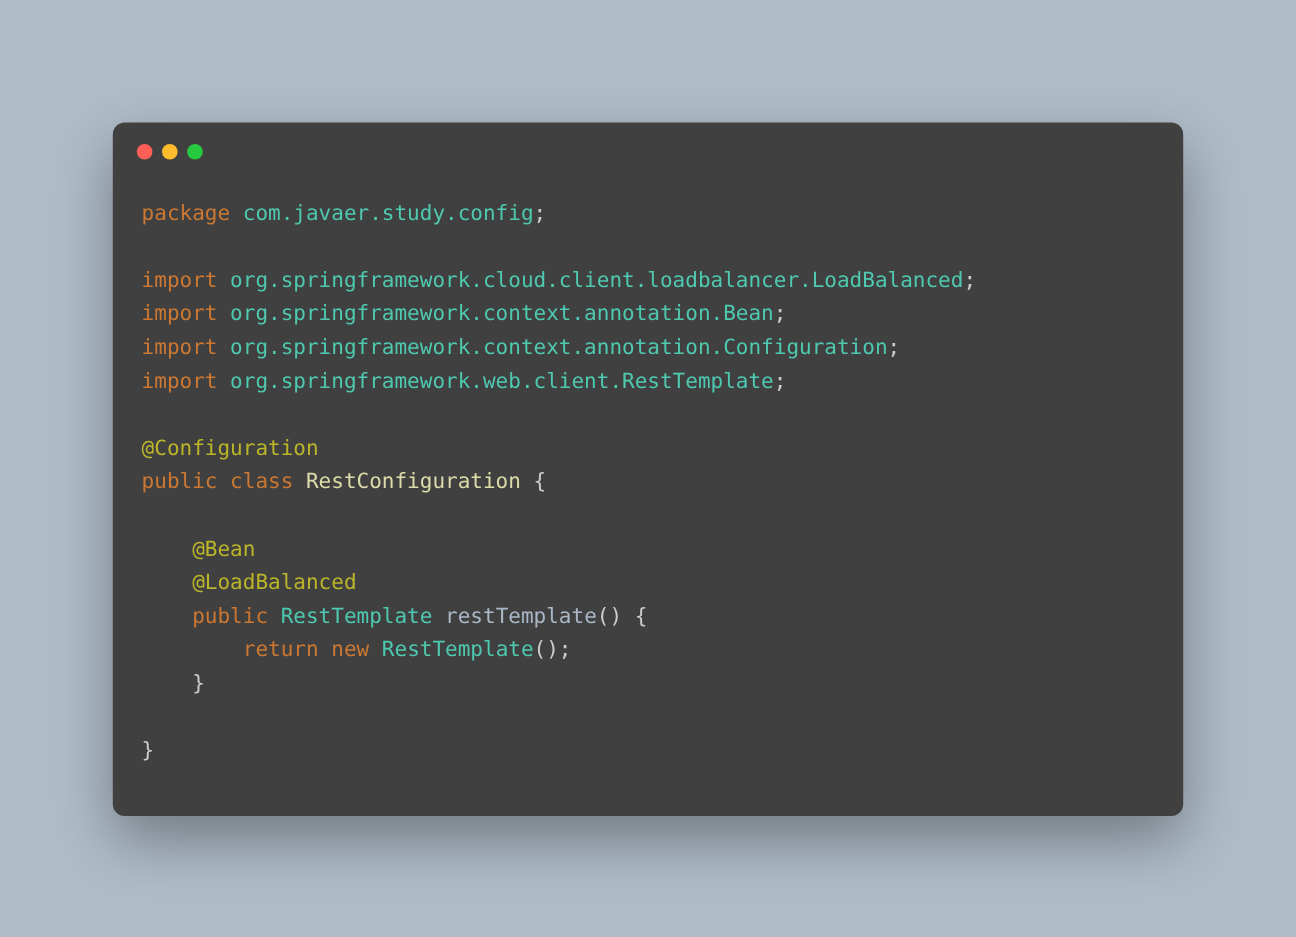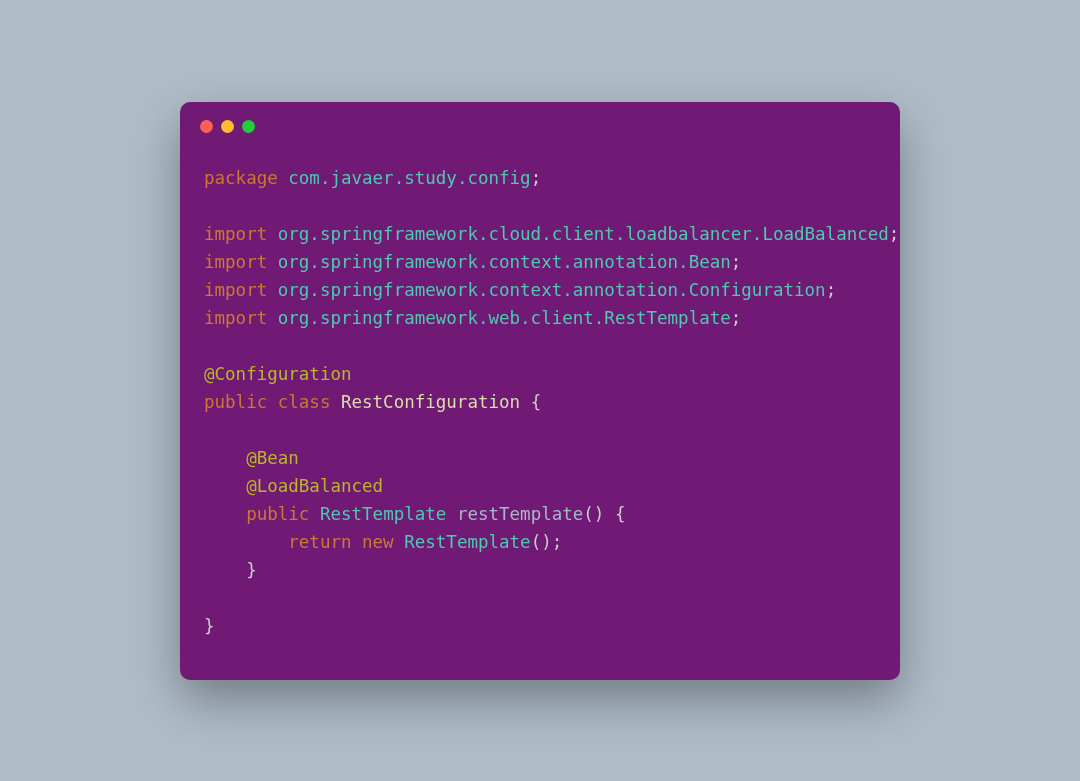--- a/index.html
+++ b/index.html
@@ -10,22 +10,22 @@
     body {
       background: #b0bdc9;
       width: 1080px;
       height: 781px;
       display: flex;
       align-items: center;
       justify-content: center;
       font-family: 'Menlo', 'Monaco', 'Consolas', monospace;
     }
     .window {
-      background: #701a75;
-      width: 720px;
+      background: #404040;
+      width: 892px;
       border-radius: 10px;
       box-shadow: 0 20px 50px rgba(0,0,0,0.35);
       overflow: hidden;
     }
     .titlebar {
       height: 50px;
       display: flex;
       align-items: center;
       padding-left: 20px;
       gap: 8px;

